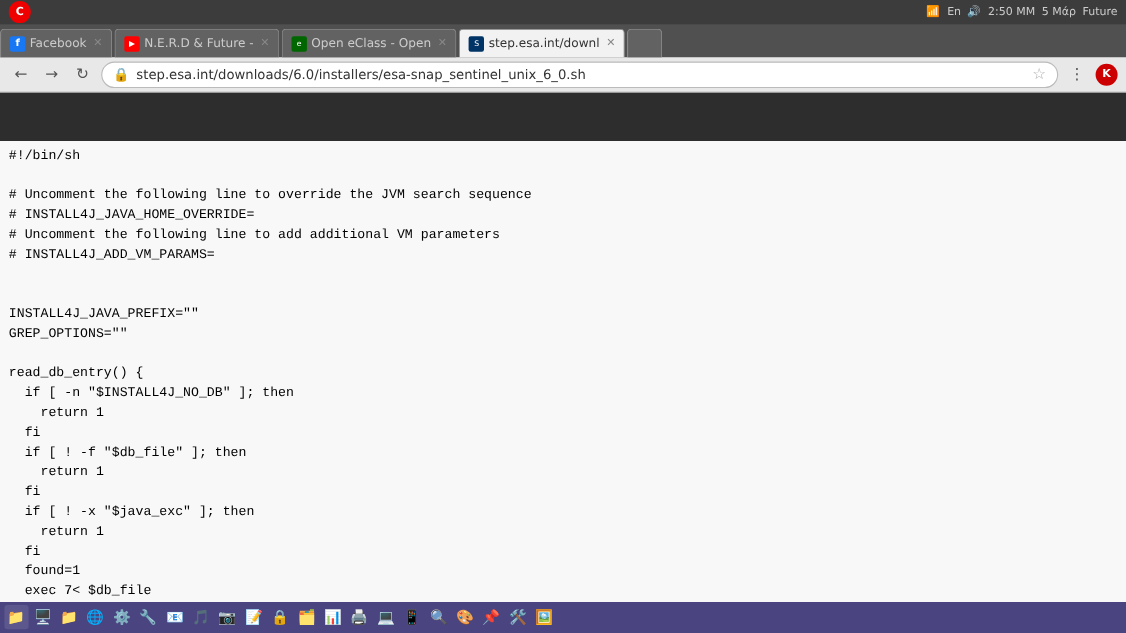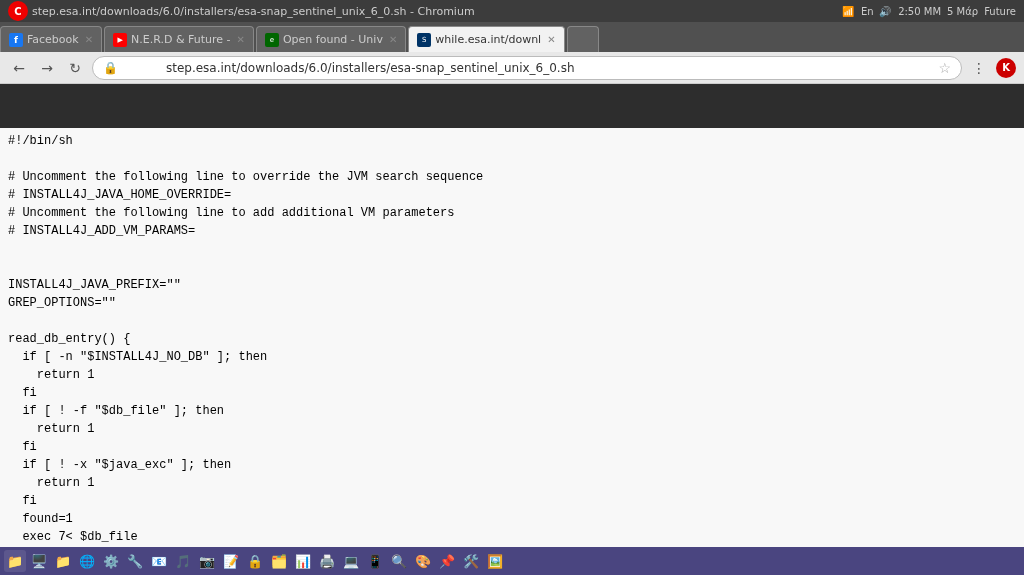--- a/index.html
+++ b/index.html
@@ -103,21 +103,21 @@
       background: white;
       border: 1px solid #bbb;
       border-radius: 12px;
       display: flex;
       align-items: center;
       padding: 0 10px;
       font-size: 12px;
       color: #333;
       gap: 6px;
     }
-    #url-text { flex: 1; font-size: 12px; color: #333; margin-left: 42px; }
+    #url-text { flex: 1; font-size: 12px; color: #333; }
     .star-icon { color: #aaa; font-size: 14px; }
     .chromium-icon {
       width: 20px;
       height: 20px;
       background: #e00;
       border-radius: 50%;
       display: flex;
       align-items: center;
       justify-content: center;
       color: white;
@@ -243,21 +243,20 @@
       justify-content: center;
       border-radius: 2px;
     }
   </style>
 </head>
 <body>
 
 <div id="titlebar">
   <div id="titlebar-left">
     <div class="chromium-icon">C</div>
-    <span>step.esa.int/downloads/6.0/installers/esa-snap_sentinel_unix_6_0.sh - Chromium</span>
   </div>
   <div id="titlebar-right">
     <span>📶</span>
     <span>En</span>
     <span>🔊</span>
     <span>2:50 MM</span>
     <span>5 Μάρ</span>
     <span>Future</span>
   </div>
 </div>
@@ -268,26 +267,26 @@
     <span>Facebook</span>
     <span class="tab-close">✕</span>
   </div>
   <div class="tab">
     <span class="tab-favicon yt-favicon">▶</span>
     <span>N.E.R.D &amp; Future -</span>
     <span class="tab-close">✕</span>
   </div>
   <div class="tab">
     <span class="tab-favicon eclass-favicon">e</span>
-    <span>Open found - Univ</span>
+    <span>Open eClass - Open</span>
     <span class="tab-close">✕</span>
   </div>
   <div class="tab active">
     <span class="tab-favicon esa-favicon">S</span>
-    <span>while.esa.int/downl</span>
+    <span>step.esa.int/downl</span>
     <span class="tab-close">✕</span>
   </div>
   <div class="tab-blank"></div>
 </div>
 
 <div id="addressbar">
   <div class="nav-btn">←</div>
   <div class="nav-btn">→</div>
   <div class="nav-btn">↻</div>
   <div id="url-bar">

